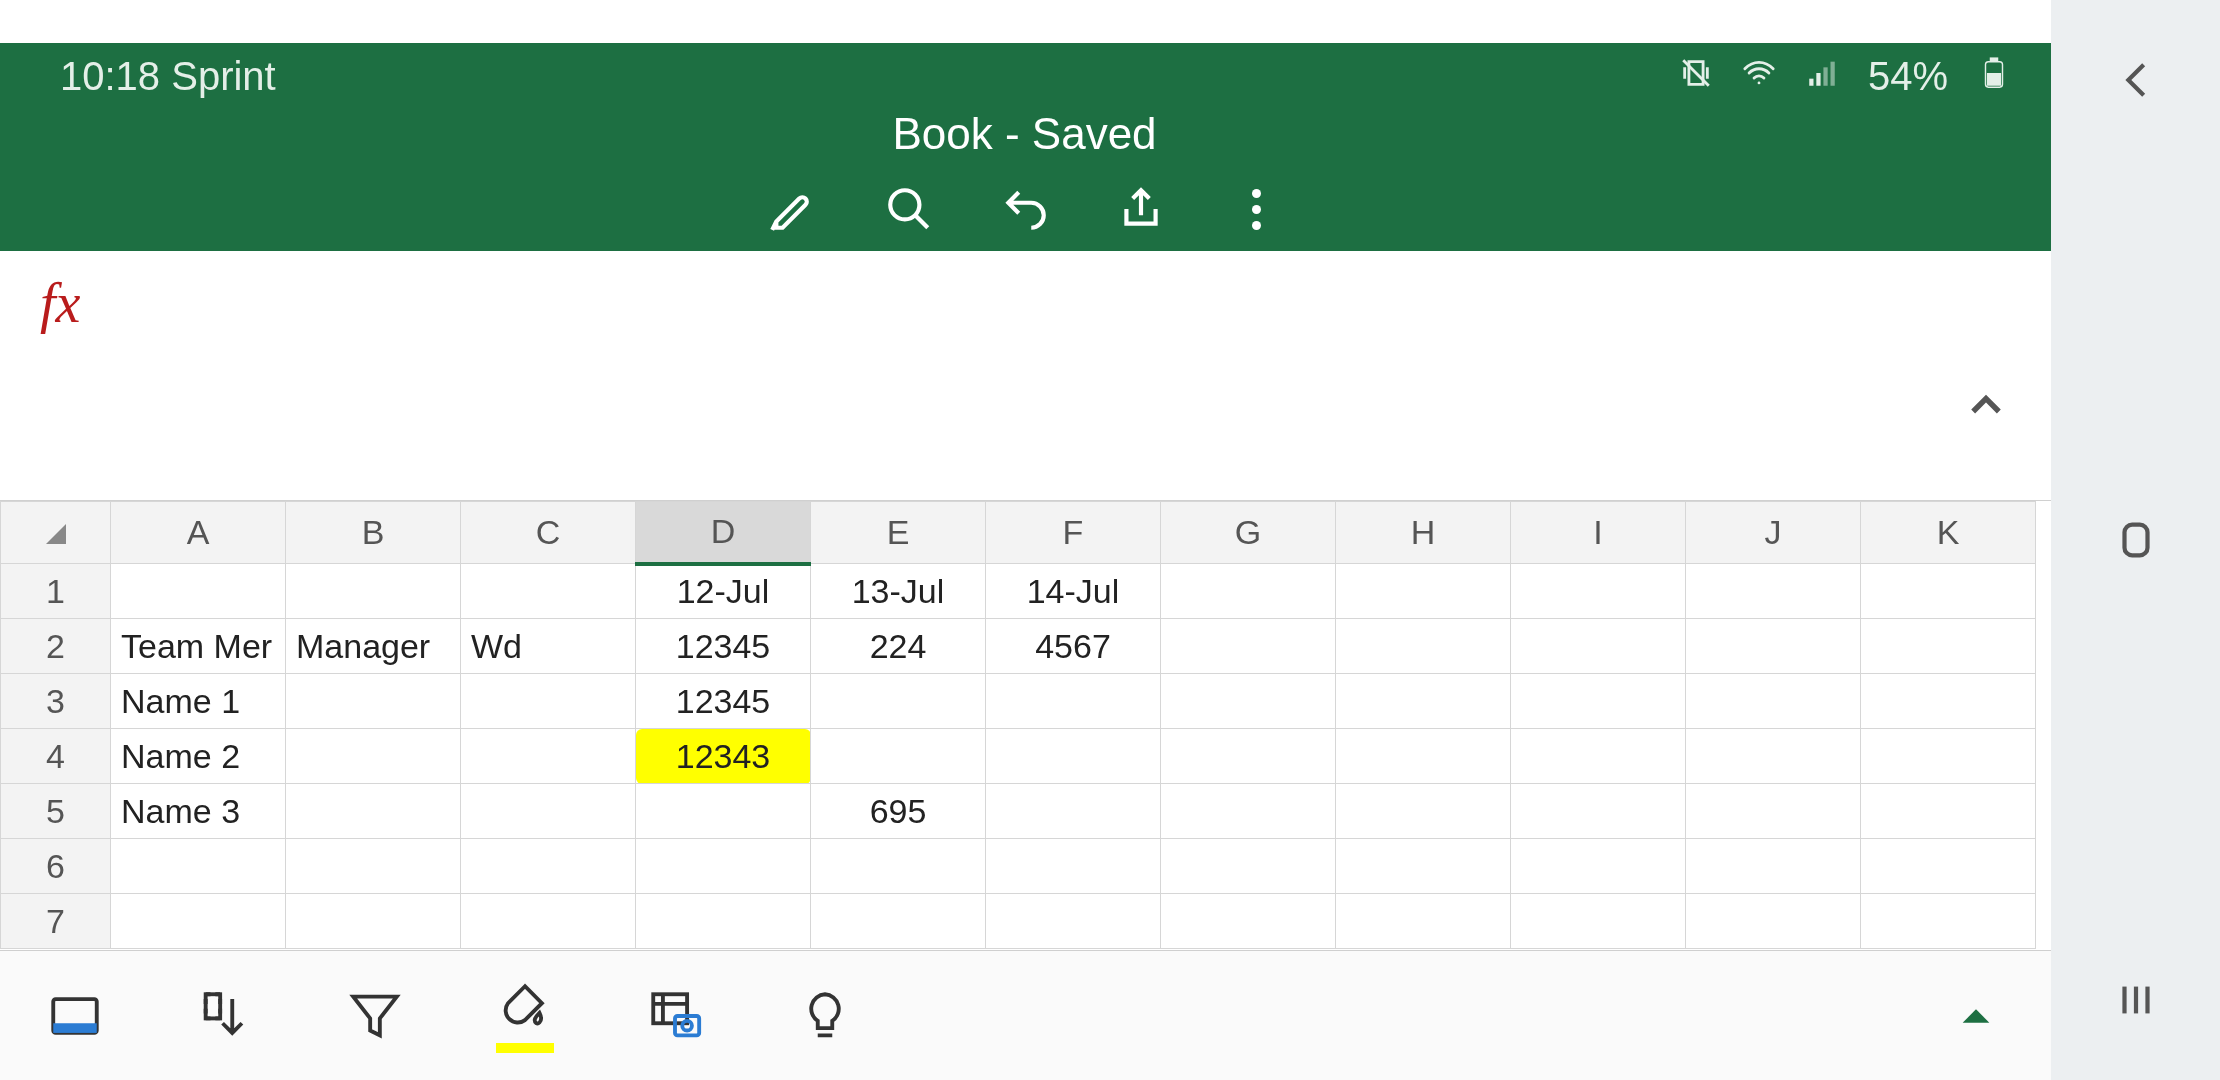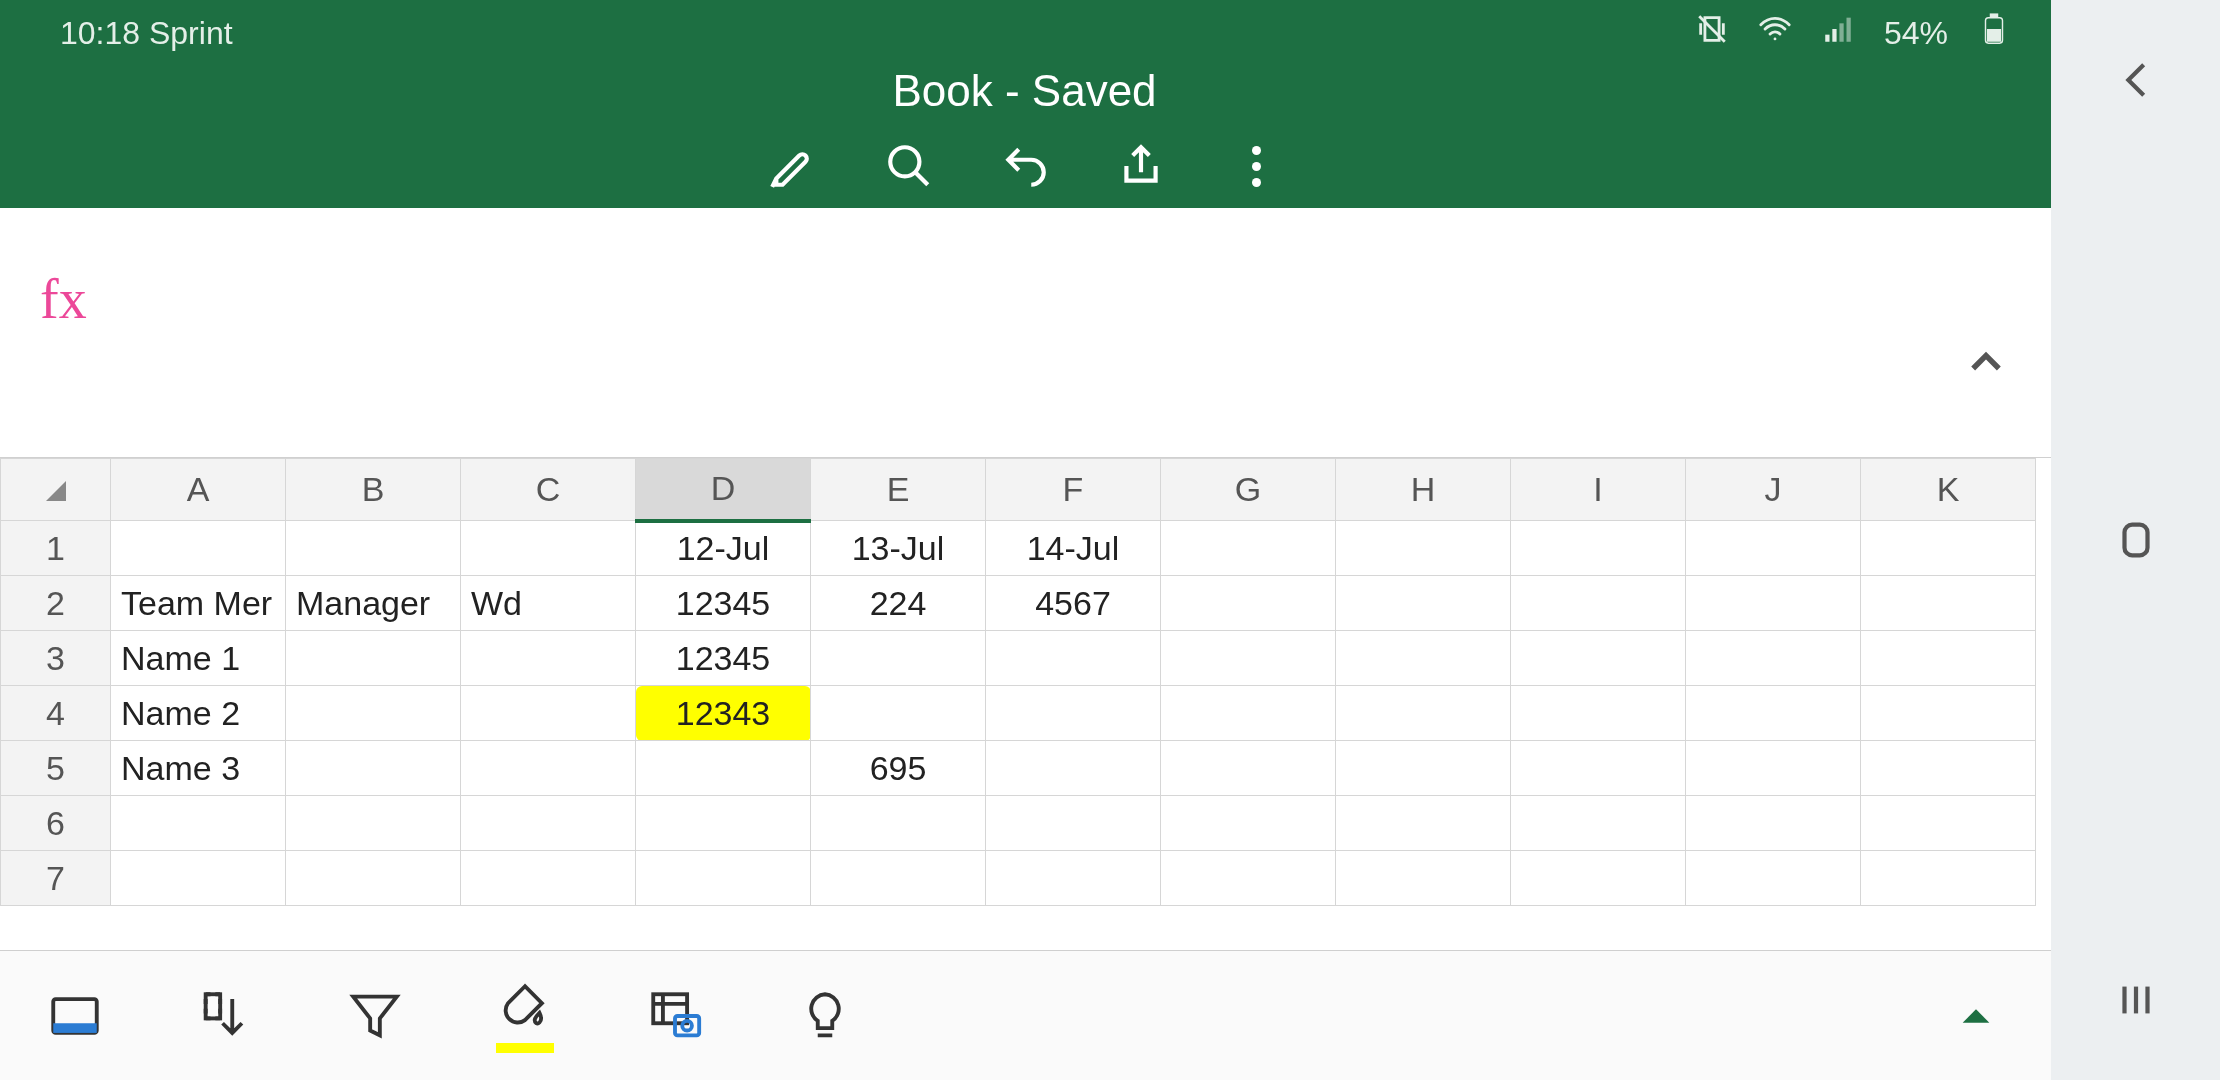--- a/index.html
+++ b/index.html
@@ -3,35 +3,35 @@
 <meta charset="utf-8">
 <style>
   * { box-sizing: border-box; margin: 0; padding: 0; }
   html, body { width: 2220px; height: 1080px; font-family: "Segoe UI", Arial, sans-serif; background:#e8e8e8; }
   .screen { width: 2051px; height: 1080px; background:#fff; position:relative; float:left;}
   .navrail { width: 169px; height:1080px; background:#eceff1; float:left; display:flex; flex-direction:column; align-items:center; justify-content:space-between; padding:40px 0; }
   .navrail .nav-btn { width:80px; height:80px; display:flex; align-items:center; justify-content:center; color:#555; }
   .navrail svg { width:46px; height:46px; stroke:#555; stroke-width:2.2; fill:none; }
 
   
-  .statusbar { height:66px; background:#1d6f42; color:#e4efe8; display:flex; align-items:center; justify-content:space-between; padding:0 40px 0 60px; font-size:32px; font-weight:400; }
+  .statusbar { height:66px; background:#1d6f42; color:#e4efe8; display:flex; align-items:center; justify-content:space-between; padding:0 40px 0 60px; font-size:40px; font-weight:400;margin-top:43px; }
   .statusbar .right { display:flex; align-items:center; gap:29px; }
   .statusbar svg { width:34px; height:34px; fill:#e4efe8; }
 
   
   .titlebar { height:142px; background:#1d6f42; color:#fff; display:flex; align-items:center; justify-content:space-between; padding:0 20px 0 18px;flex-direction:column; }
   .titlebar .title { font-size:44px; font-weight:400; }
   .titlebar .actions { display:flex; gap:10px; }
   .titlebar .actbtn { width:106px; height:100px; display:flex; align-items:center; justify-content:center; }
   .titlebar svg { width:50px; height:50px; stroke:#fff; stroke-width:2; fill:none; }
   .titlebar .dots div{ width:9px;height:9px;border-radius:50%;background:#fff;margin:7px 0;}
 
   
   .formulabar { height:250px; background:#fff; border-bottom:1px solid #d0d0d0; display:flex; align-items:flex-start; padding:16px 30px; }
-  .fx { font-family: "Times New Roman", serif; font-size:56px; color:#ec4899; padding:4px 10px;margin-top:39px;}
+  .fx { font-family: "Times New Roman", serif; font-style:italic; font-size:56px; color:#b91c1c; padding:4px 10px;}
   .formulainput { flex:1; height:100%; border:none; outline:none; font-size:38px; padding:8px 20px;}
   .chev-up { width:70px; height:70px; display:flex; align-items:center; justify-content:center; align-self:center; margin-top:60px;}
   .chev-up svg{width:44px;height:44px;stroke:#555;stroke-width:3;fill:none;}
 
   
   .sheet { position:relative; overflow:hidden; }
   table.grid { border-collapse:collapse; table-layout:fixed; }
   .grid th, .grid td { border:1px solid #d6d6d6; height:55px; font-size:34px; color:#222; }
   .grid thead th { background:#f3f3f3; color:#555; font-weight:400; text-align:center; height:62px; }
   .grid thead th.sel { background:#d9d9d9; border-bottom:4px solid #1d6f42; }

